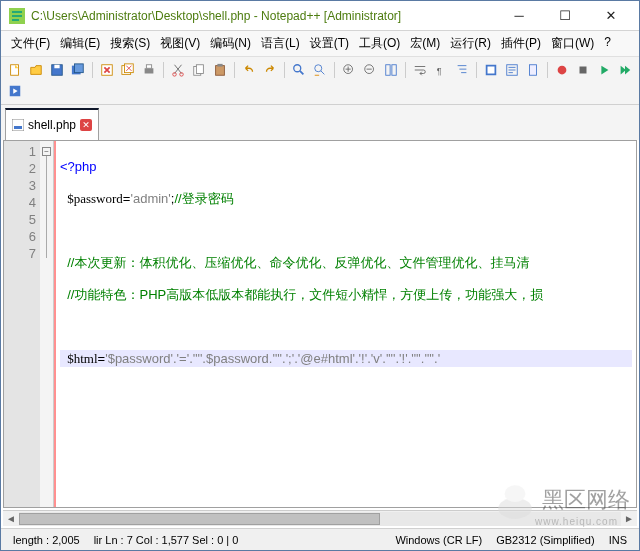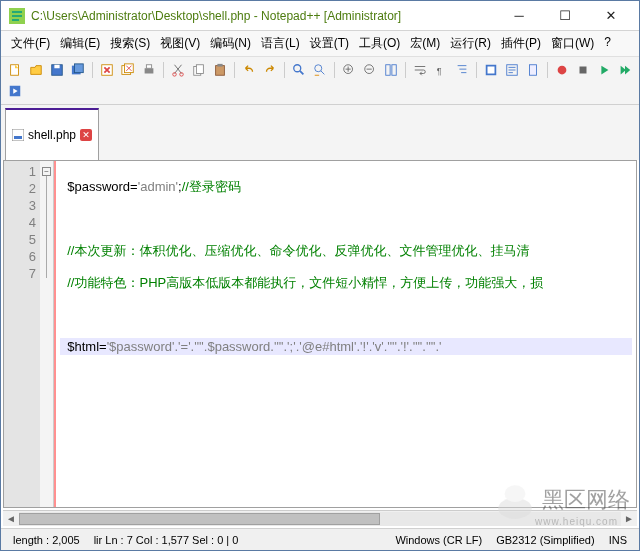--- a/index.html
+++ b/index.html
@@ -15,34 +15,34 @@
 
 .menubar { display: flex; gap: 2px; padding: 2px 6px; font-size: 12px; background: #f8f8f8; border-bottom: 1px solid #e0e0e0; }
 .menubar .menu { padding: 2px 4px; }
 
 .toolbar { display: flex; align-items: center; gap: 1px; padding: 3px 4px; background: #f4f4f4; border-bottom: 1px solid #d0d0d0; flex-wrap: wrap; }
 .tool { width: 20px; height: 20px; display: flex; align-items: center; justify-content: center; border: 1px solid transparent; border-radius: 2px; }
 .tool svg { width: 14px; height: 14px; }
 .sep { width: 1px; height: 16px; background: #ccc; margin: 0 3px; }
 
 .tabbar { display: flex; background: #f4f4f4; padding: 3px 4px 0 4px; }
-.tab { display: flex; align-items: center; gap: 4px; padding: 18px 6px; background: #fff; border: 1px solid #a0a0a0; border-bottom: none; border-top: 2px solid #4c1d95; font-size: 12px; font-family: Consolas, monospace; }
+.tab { display: flex; align-items: center; gap: 4px; padding: 8px 6px; background: #fff; border: 1px solid #a0a0a0; border-bottom: none; border-top: 2px solid #0f172a; font-size: 12px; font-family: Consolas, monospace; }
 .tab .close-ico { width: 12px; height: 12px; background: #d44; color: #fff; font-size: 9px; display: flex; align-items: center; justify-content: center; border-radius: 2px; }
 .tab .file-ico { width:12px; height:12px; }
 
 .editor-wrap { flex: 1; display: flex; background: #fff; border: 1px solid #a0a0a0; margin: 0 2px 2px 2px; overflow: hidden; position: relative; }
 .gutter { width: 36px; background: #e4e4e4; text-align: right; padding: 2px 4px 2px 0; font-family: Consolas, monospace; font-size: 13px; color: #808080; user-select: none; }
 .gutter .ln { height: 17px; line-height: 17px; }
 .fold { width: 14px; background: #f4f4f4; border-right: 1px solid #ccc; padding-top: 2px; }
 .fold .box { width: 9px; height: 9px; border: 1px solid #888; margin: 4px auto 0 auto; font-size: 8px; line-height: 7px; text-align: center; color: #555; }
 .fold .vline { width: 1px; background: #aaa; margin: 0 auto; height: 100%; }
 .code { flex: 1; padding: 2px 4px; font-family: Consolas, "Courier New", monospace; font-size: 13px; white-space: pre; overflow: hidden; border-left: 2px solid #ff9090; }
 .code .line { height: 17px; line-height: 17px; }
 .kw { color: #0000ff; }
-.var { color: #000; }
+.var { color: #000; font-family: Liberation Serif, serif; }
 .str { color: #808080; }
 .cmt { color: #008000; text-align: center; }
 .op { color: #000; }
 .hl { background: #e8e8ff; display: inline-block; width: 100%; }
 
 .hscroll { height: 16px; background: #f0f0f0; border-top: 1px solid #ccc; display: flex; align-items: center; margin: 0 2px 2px 2px; }
 .hscroll .arrow { width: 16px; height: 14px; display:flex; align-items:center; justify-content:center; color:#666; font-size:10px; }
 .hscroll .track { flex:1; height:14px; background:#e8e8e8; position:relative; }
 .hscroll .thumb { position:absolute; height:12px; top:1px; left:0; width:60%; background:#c0c0c0; border:1px solid #a0a0a0; }
 
@@ -278,20 +278,21 @@
       <div class="ln">4</div>
       <div class="ln">5</div>
       <div class="ln">6</div>
       <div class="ln">7</div>
     </div>
     <div class="fold">
       <div class="box">−</div>
       <div class="vline" style="height:102px"></div>
     </div>
     <div class="code">
+<div class="line"><span class="kw">&lt;?php</span></div>
 <div class="line">  <span class="var">$password</span><span class="op">=</span><span class="str">'admin'</span><span class="op">;</span><span class="cmt">//登录密码</span></div>
 <div class="line">  </div>
 <div class="line">  <span class="cmt">//本次更新：体积优化、压缩优化、命令优化、反弹优化、文件管理优化、挂马清</span></div>
 <div class="line">  <span class="cmt">//功能特色：PHP高版本低版本都能执行，文件短小精悍，方便上传，功能强大，损</span></div>
 <div class="line">  </div>
 <div class="line hl">  <span class="var">$html</span><span class="op">=</span><span class="str">'$password'.'='.'"'.$password.'"'.';'.'@e#html'.'!'.'v'.'"'.'!'.'"'.'"'.'</span></div>
     </div>
   </div>
 
   <div class="hscroll">

